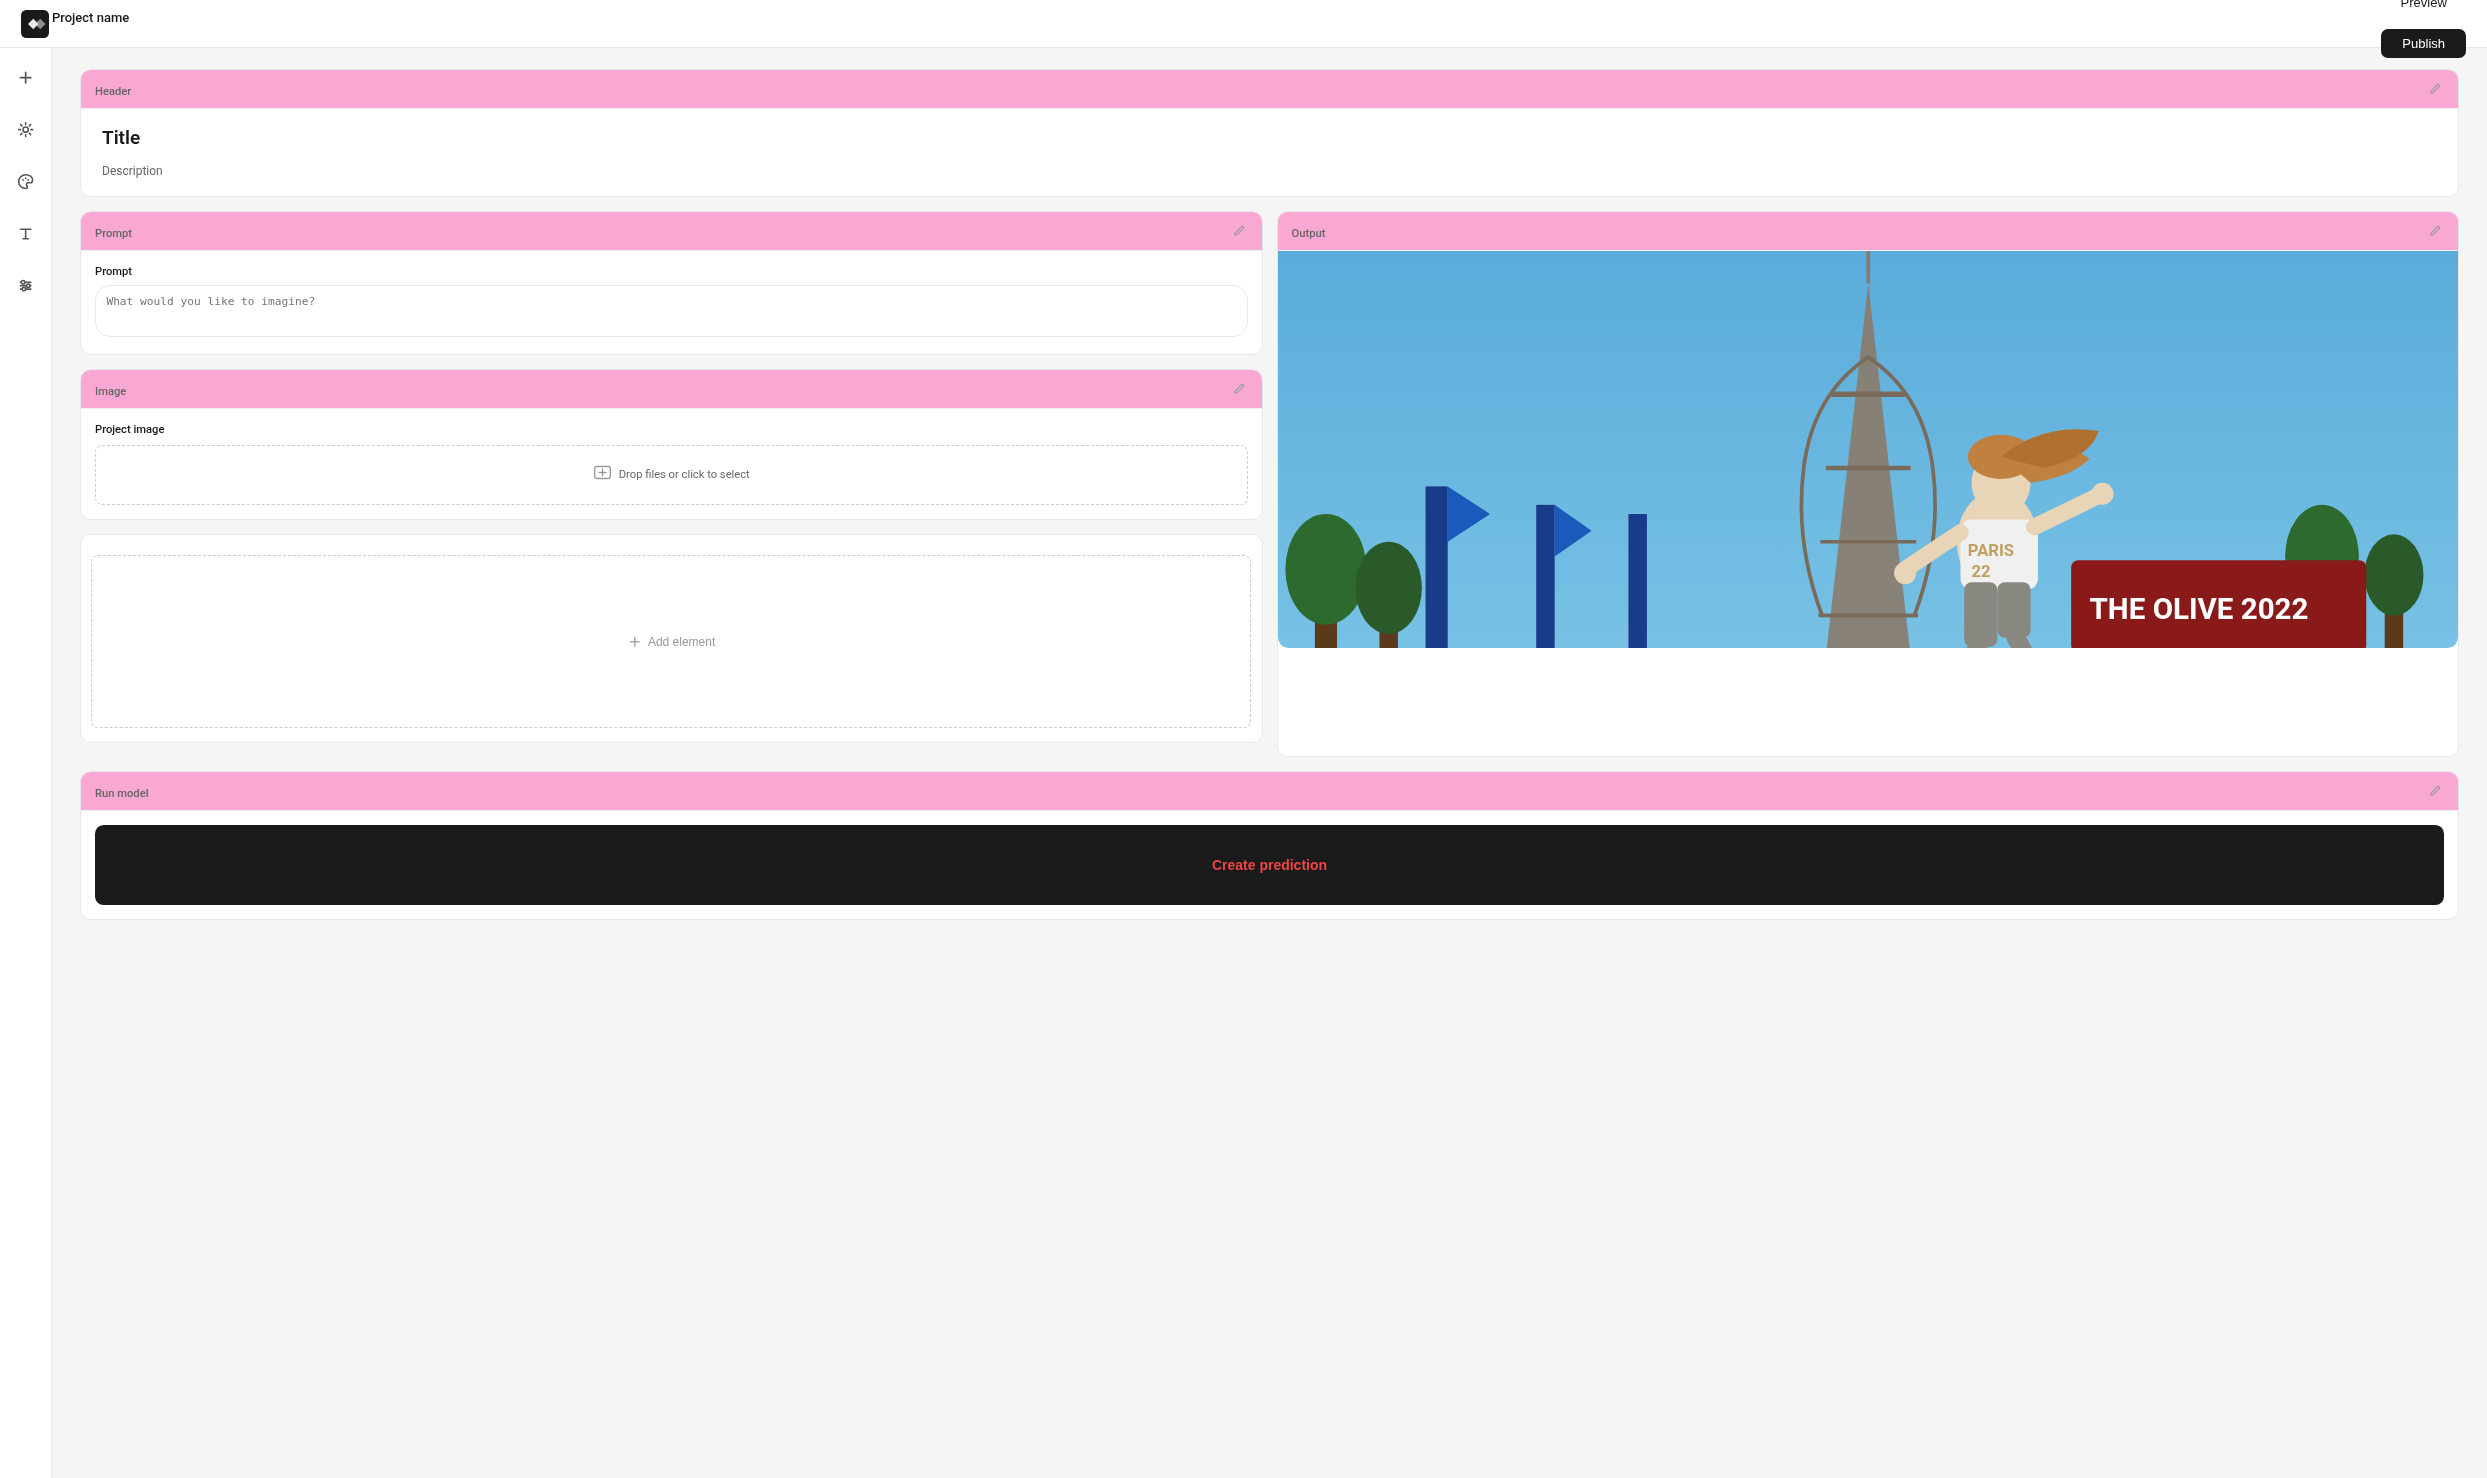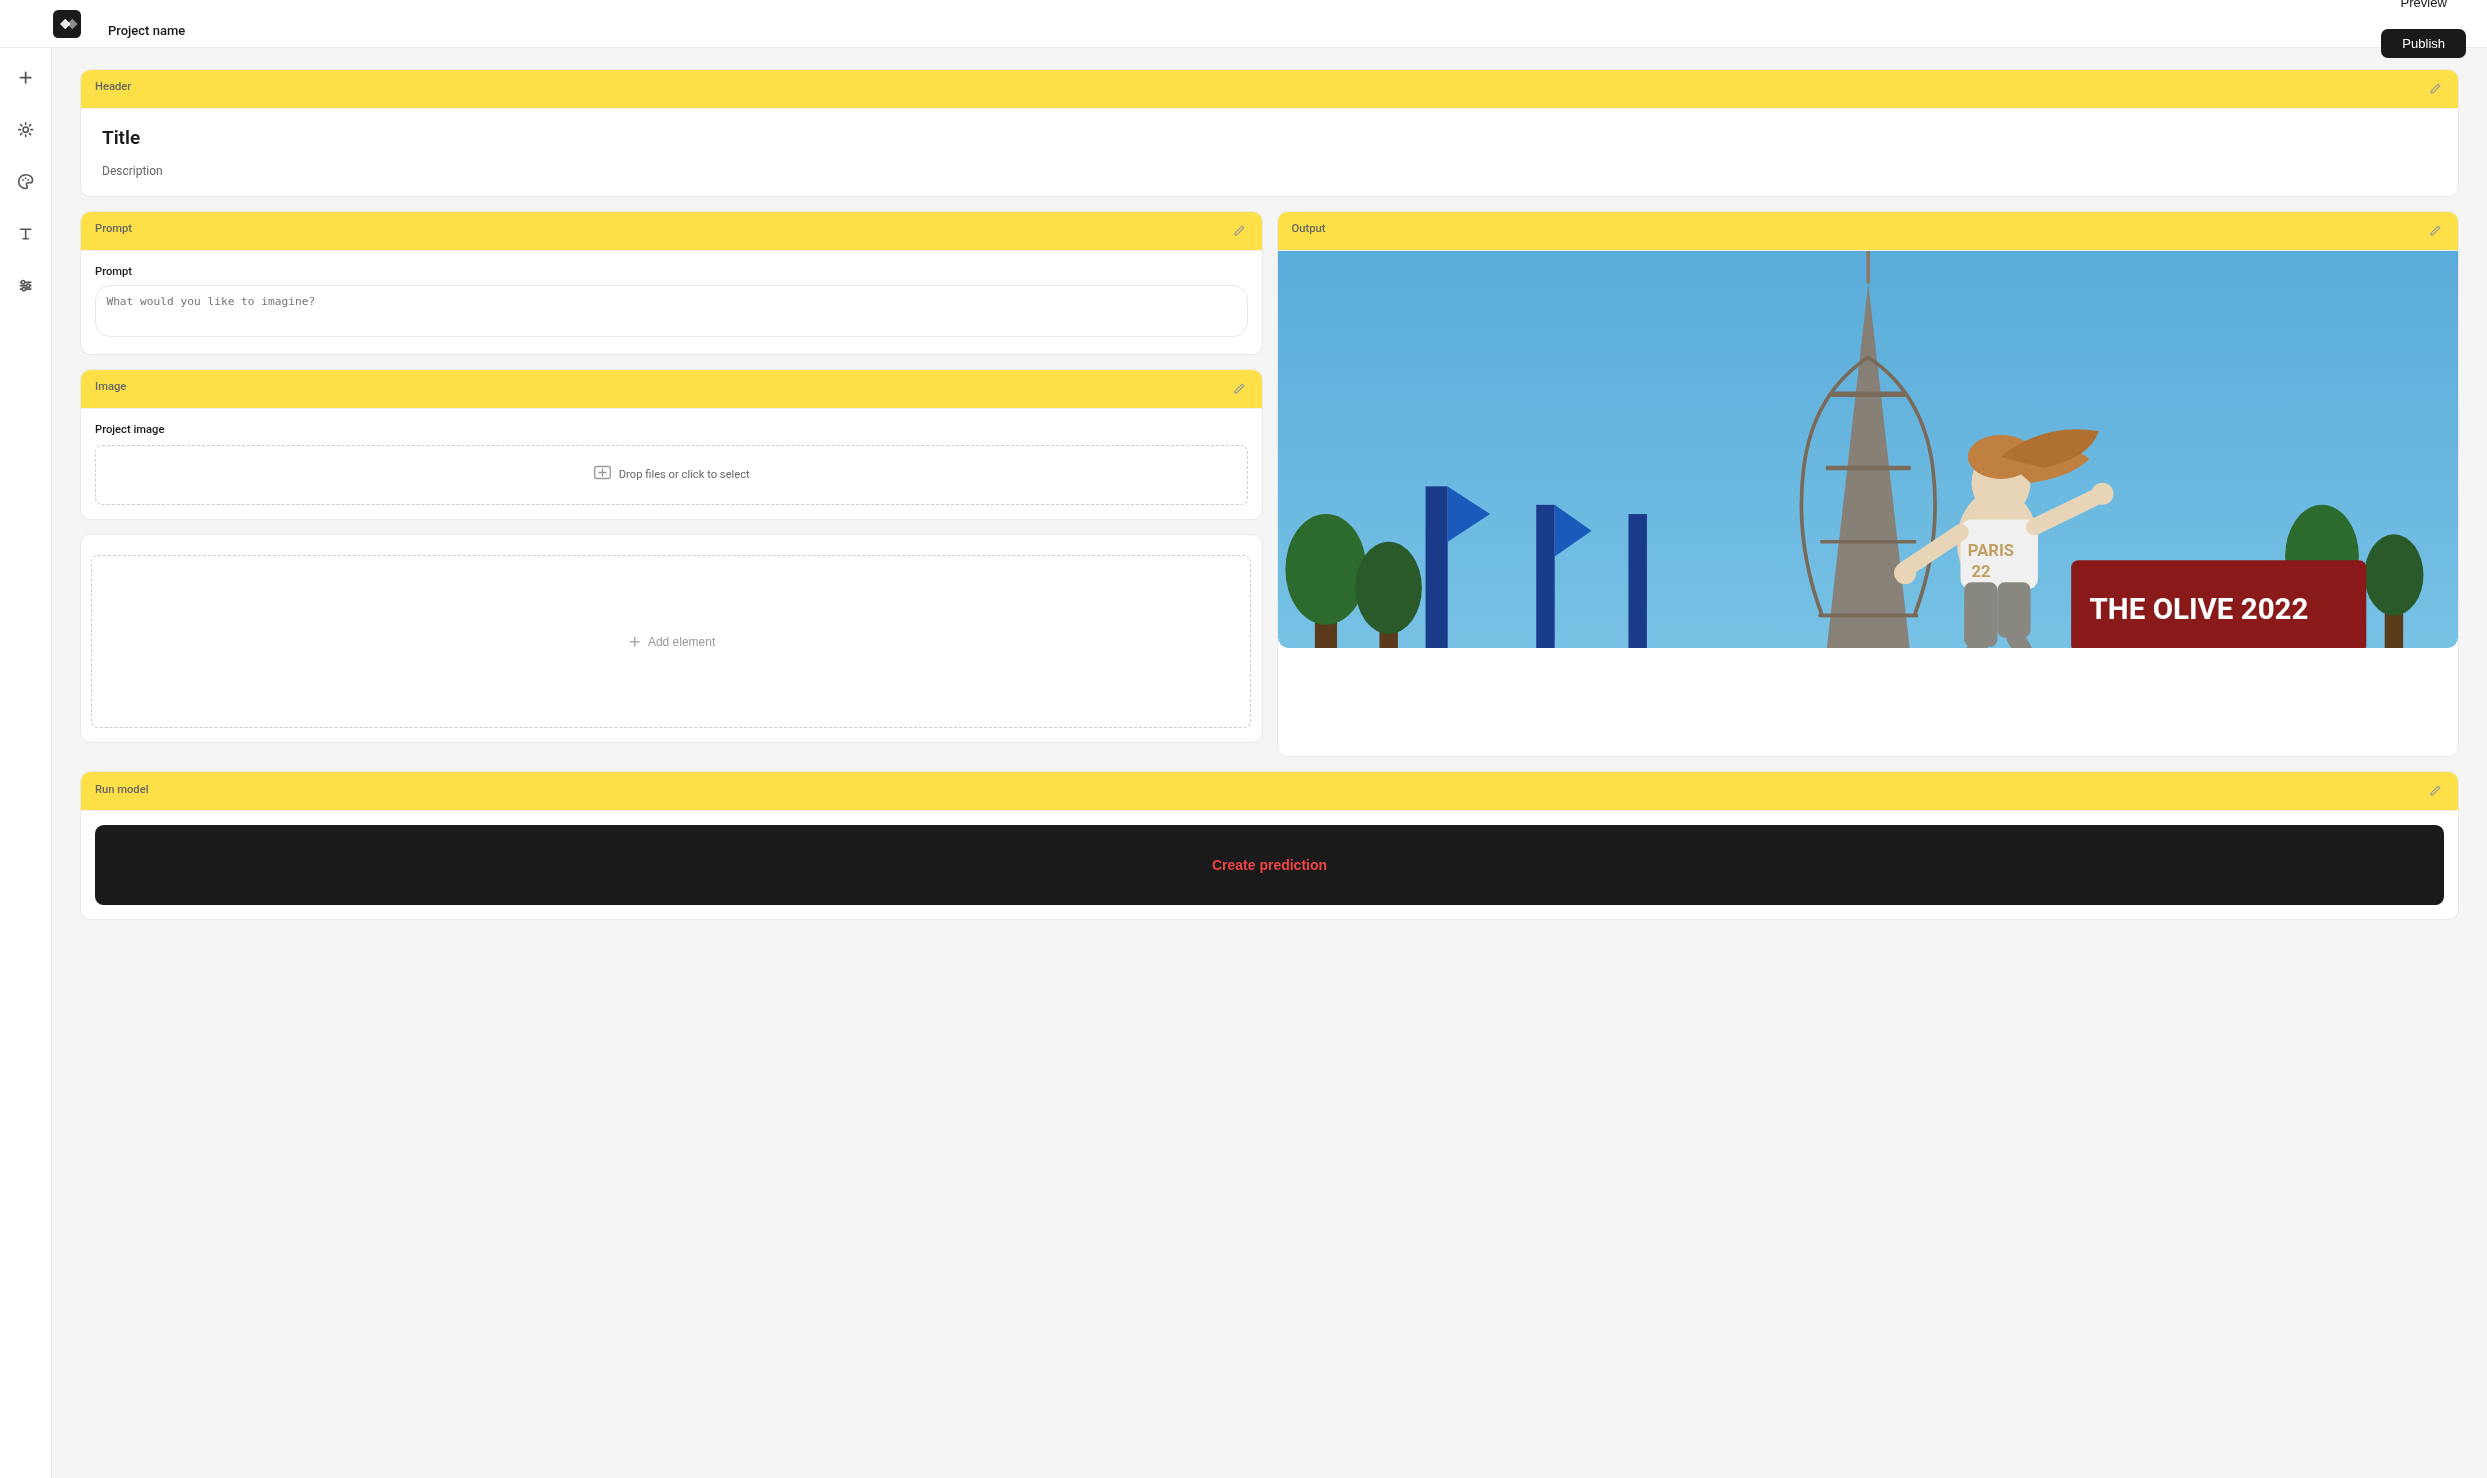--- a/index.html
+++ b/index.html
@@ -20,23 +20,22 @@
       background: #ffffff;
       border-bottom: 0.9px solid #e8e8e8;
       position: fixed;
       top: 0;
       left: 0;
       right: 0;
       z-index: 100;
     }
     .topbar-left {
       display: flex;
-      align-items: flex-end;
-      gap: 27px;
-      margin-left: 32px;
+      align-items: flex-start;
+      gap: 3px;
     }
     .logo-icon {
       width: 28px;
       height: 28px;
     }
     .project-name {
       font-size: 13px;
       font-weight: 500;
       color: #1a1a1a;
     }
@@ -105,25 +104,25 @@
     
     .card {
       background: #ffffff;
       border-radius: 10.4px;
       border: 0.9px solid #e8e8e8;
       margin-bottom: 14px;
       overflow: hidden;
     }
     .card-header {
       display: flex;
-      align-items: flex-start;
+      align-items: flex-end;
       justify-content: space-between;
       padding: 10.4px 14px;
       border-bottom: 0.9px solid #f0f0f0;
-      background: #fde047;
+      background: #f9a8d4;
     }
     .card-header-label {
       font-size: 11.2px;
       font-weight: 500;
       color: #666;
     }
     .edit-icon-btn {
       background: none;
       border: none;
       cursor: pointer;

